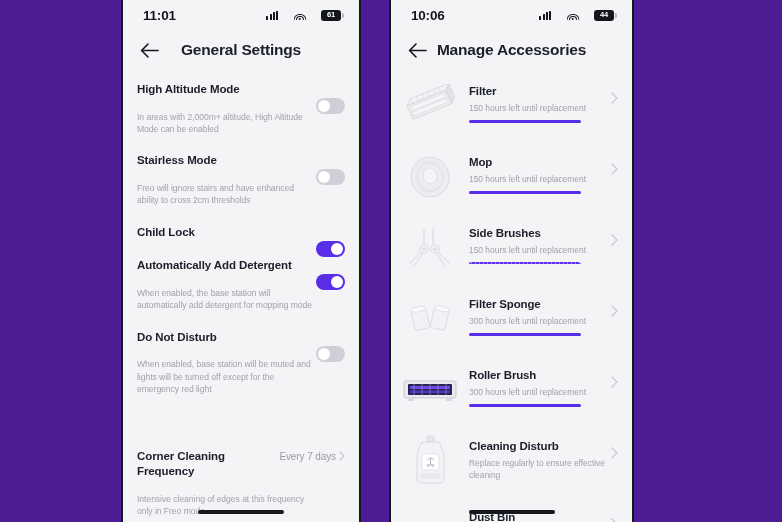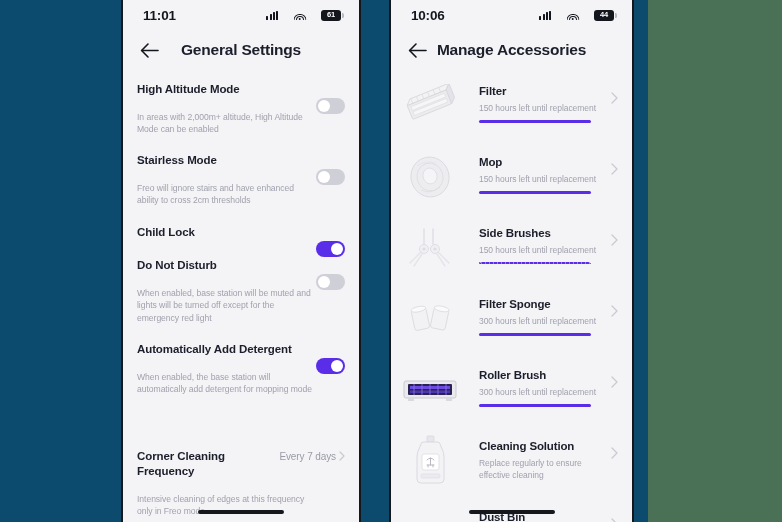--- a/index.html
+++ b/index.html
@@ -4,22 +4,22 @@
 <style>
   * { box-sizing: border-box; margin: 0; padding: 0; }
   html, body {
     width: 782px; height: 522px;
     overflow: hidden;
     background: #4a7055;
     font-family: "Liberation Sans", sans-serif;
   }
   #root {
     position: relative;
-    width: 648px; height: 522px;
-    background: #0c4a6e;
+    width: 782px; height: 522px;
+    background: #4c1d95;
   }
 
   
   .phone {
     position: absolute;
     top: 0; height: 522px;
     background: #f4f4f6;
     overflow: hidden;
   }
   .phone::before, .phone::after {
@@ -134,21 +134,21 @@
   }
   .toggle.on .knob { left: 15px; }
 
   
   .acc-list {
     position: absolute; top: 70px; left: 0; right: 0; bottom: 0;
     padding: 0 12px 0 6px;
   }
   .acc-row {
     position: relative; display: flex; align-items: flex-start;
-    gap: 16px; padding: 8px 0 9px 0; min-height: 64px;
+    gap: 6px; padding: 8px 0 9px 0; min-height: 64px;
   }
   .acc-icon {
     flex: 0 0 66px; height: 52px;
     display: flex; align-items: center; justify-content: center;
     margin-top: 2px;
   }
   .acc-body { flex: 1 1 auto; padding-top: 7px; padding-right: 14px; }
   .acc-title {
     font-size: 11.5px; font-weight: bold; color: #1b1e2b; letter-spacing: -0.15px;
   }
@@ -241,34 +241,34 @@
           <div class="set-head">
             <div class="set-title">Child Lock</div>
           </div>
           <div class="toggle on">
               <div class="knob"></div>
             </div>
         </div>
 
         <div class="set-row with-toggle">
           <div class="set-head">
+            <div class="set-title">Automatically Add Detergent</div>
+          </div>
+          <div class="set-desc">When enabled, the base station will automatically add detergent for mopping mode</div>
+          <div class="toggle on">
+              <div class="knob"></div>
+            </div>
+        </div>
+
+        <div class="set-row with-toggle">
+          <div class="set-head">
             <div class="set-title">Do Not Disturb</div>
           </div>
           <div class="set-desc">When enabled, base station will be muted and lights will be turned off except for the emergency red light</div>
           <div class="toggle">
-              <div class="knob"></div>
-            </div>
-        </div>
-
-        <div class="set-row with-toggle">
-          <div class="set-head">
-            <div class="set-title">Automatically Add Detergent</div>
-          </div>
-          <div class="set-desc">When enabled, the base station will automatically add detergent for mopping mode</div>
-          <div class="toggle on">
               <div class="knob"></div>
             </div>
         </div>
 
         <div class="set-row has-div">
           <div class="set-head">
             <div class="set-title">Corner Cleaning Frequency</div>
             <div class="set-value-wrap">
               <div class="set-value">Every 7 days</div>
               <svg class="chev" width="6" height="10" viewBox="0 0 6 10">
@@ -449,21 +449,21 @@
           <div class="acc-icon">
             <svg width="46" height="52" viewBox="0 0 46 52" aria-hidden="true">
               <rect x="20" y="1" width="7" height="6" rx="1" fill="#e6e6ec" stroke="#d5d5dc" stroke-width="0.7"></rect>
               <path d="M14 9 Q14 7 17 7 L30 7 Q33 7 33 9 L35 14 Q37 17 37 22 L37 44 Q37 48 33 48 L14 48 Q10 48 10 44 L10 22 Q10 17 12 14 Z" fill="#f3f3f5" stroke="#d9d9e0" stroke-width="1"></path>
               <rect x="15" y="19" width="17" height="16" rx="2" fill="#ffffff" stroke="#dcdce3" stroke-width="0.8"></rect>
               <path d="M23.5 23 L23.5 30 M20 25 Q23.5 21 27 25 M20 30 L27 30 M21 30 L21 32 M26 30 L26 32" stroke="#b8b8c4" stroke-width="1" fill="none" stroke-linecap="round"></path>
               <rect x="14" y="39" width="19" height="4" rx="1.5" fill="#eaeaef" stroke="#dcdce3" stroke-width="0.6"></rect>
             </svg>
           </div>
           <div class="acc-body">
-            <div class="acc-title">Cleaning Solution</div>
+            <div class="acc-title">Cleaning Disturb</div>
             <div class="acc-sub">Replace regularly to ensure effective cleaning</div>
           </div>
           <svg class="acc-chev" width="7" height="12" viewBox="0 0 7 12">
               <path d="M1 1 L6 6 L1 11" class="gray" stroke-width="1.3" stroke-linecap="round" stroke-linejoin="round"></path>
             </svg>
         </div>
 
         <div class="acc-row">
           <div class="acc-icon">
             <svg width="58" height="38" viewBox="0 0 58 38" aria-hidden="true">

